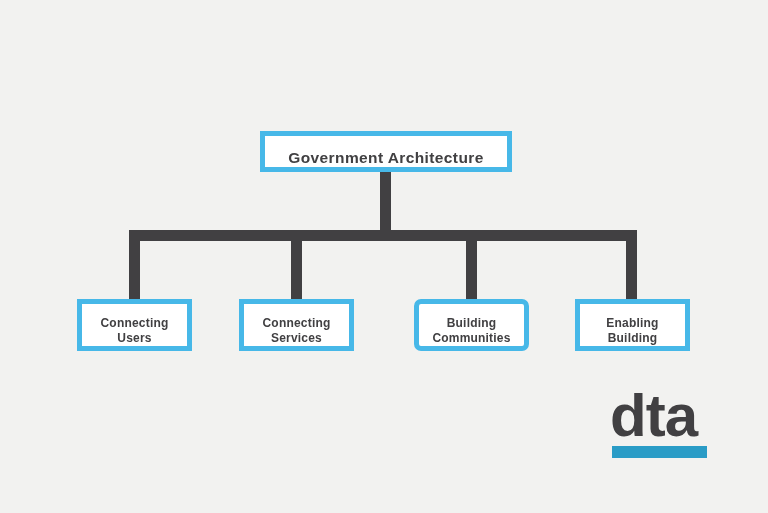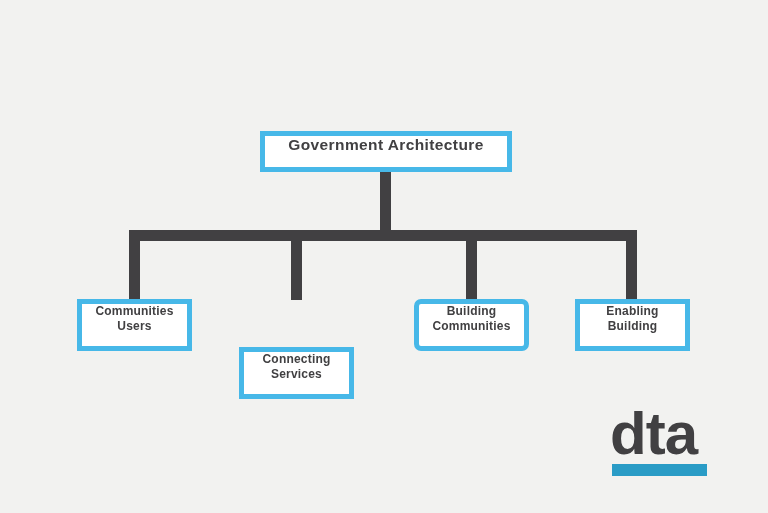--- a/index.html
+++ b/index.html
@@ -19,50 +19,50 @@
   .canvas{
     position:relative;
     width:768px;height:513px;
     background:var(--background);
   }
   .node{
     position:absolute;
     background:var(--box-fill);
     border:5px solid var(--box-border);
     color:var(--text);
-    display:flex;align-items:flex-start;justify-content:center;
+    display:flex;align-items:flex-end;justify-content:center;
     text-align:center;
     font-weight:bold;
   }
   .node.root{
     left:260px;top:131px;width:252px;height:41px;
     font-size:15.5px;letter-spacing:.4px;
   }
   .node.child{
     top:299px;width:115px;height:52px;
     font-size:12px;line-height:15px;letter-spacing:.2px;
     padding:0 4px;
   }
   .node.child-0{left:77px;}
-  .node.child-1{left:239px;margin-top:48px;}
+  .node.child-1{left:239px;}
   .node.child-2{left:414px;border-radius:7px;}
   .node.child-3{left:575px;}
   .connector{
     position:absolute;
     background:var(--connector);
   }
   .trunk{left:380px;top:172px;width:11px;height:59px;}
   .hbar{left:129px;top:230px;width:508px;height:11px;}
   .drop{top:240px;width:11px;height:60px;}
   .drop-0{left:129px;}
   .drop-1{left:291px;}
   .drop-2{left:466px;}
   .drop-3{left:626px;}
   .logo{
-    position:absolute;left:610px;top:404px;width:110px;
+    position:absolute;left:610px;top:386px;width:110px;
   }
   .logo-text{
     font-weight:bold;
     font-size:60px;line-height:60px;
     letter-spacing:-1px;
     color:var(--text);
   }
   .logo-bar{
     position:absolute;
     left:2px;top:60px;
@@ -80,21 +80,21 @@
   </div>
 
   <div class="connector trunk"></div>
   <div class="connector hbar"></div>
   <div class="connector drop drop-0"></div>
   <div class="connector drop drop-1"></div>
   <div class="connector drop drop-2"></div>
   <div class="connector drop drop-3"></div>
 
   <div class="node child child-0">
-    <span>Communities Users</span>
+    <span>Connecting Users</span>
   </div>
 
   <div class="node child child-1">
     <span>Connecting Services</span>
   </div>
 
   <div class="node child child-2">
     <span>Building Communities</span>
   </div>
 

